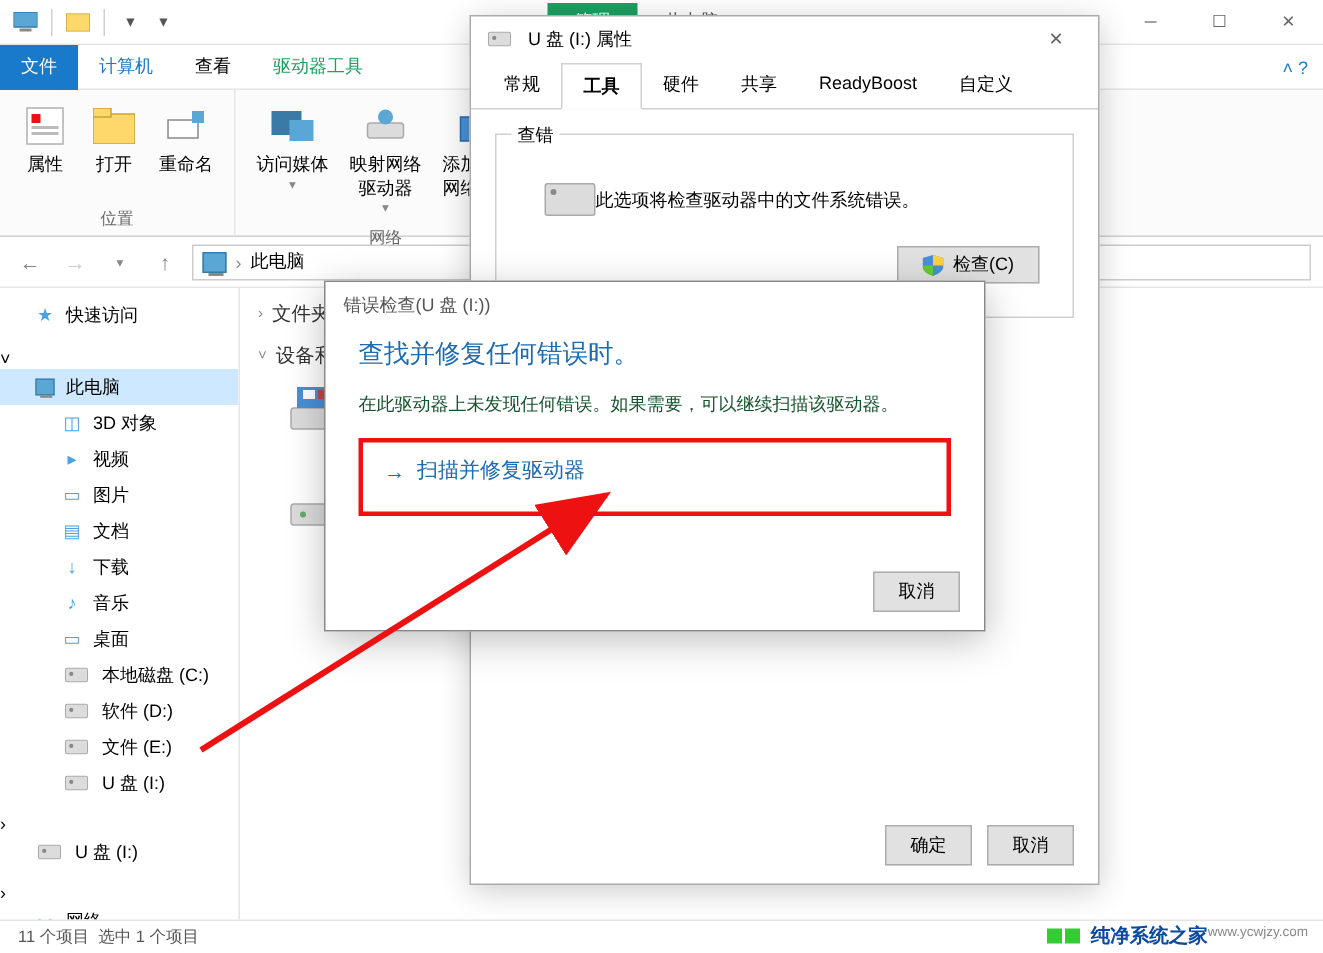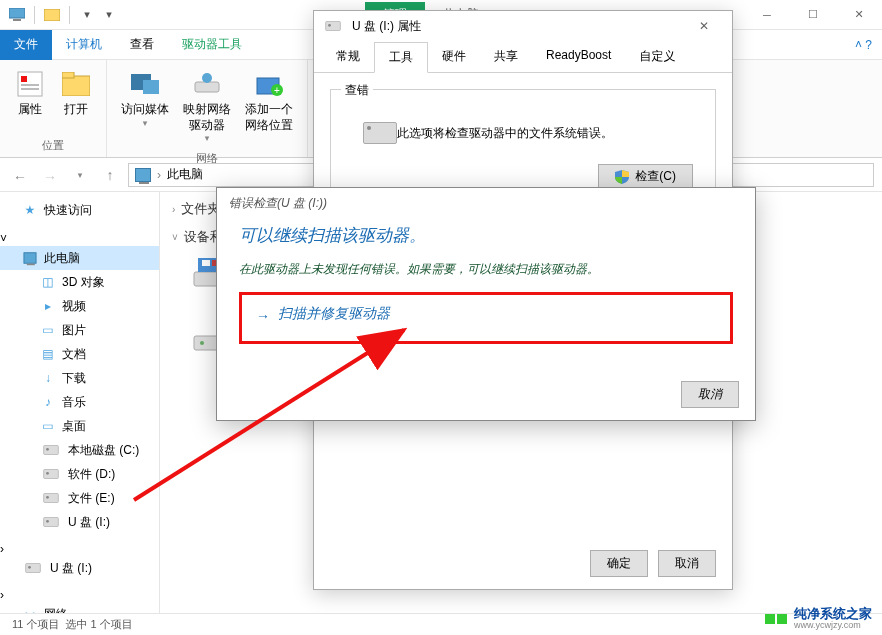--- a/index.html
+++ b/index.html
@@ -54,33 +54,33 @@
 .drive-tile .dicon { width: 40px; height: 34px; }
 
 .statusbar { position: absolute; bottom: 0; left: 0; right: 0; height: 22px; border-top: 1px solid #e5e5e5; display: flex; align-items: center; padding: 0 12px; gap: 6px; font-size: 11px; color: #555; }
 
 
 .props-dialog { position: absolute; left: 313px; top: 10px; width: 420px; height: 580px; background: #fff; border: 1px solid #aaa; box-shadow: 0 4px 20px rgba(0,0,0,0.2); }
 .dlg-title { height: 30px; display: flex; align-items: center; padding: 0 8px; gap: 8px; }
 .dlg-title .close { margin-left: auto; width: 40px; height: 24px; display: flex; align-items: center; justify-content: center; color: #666; }
 .dlg-tabs { display: flex; padding: 0 8px; border-bottom: 1px solid #d0d0d0; }
 .dlg-tab { padding: 6px 14px; cursor: pointer; position: relative; top: 1px; }
-.dlg-tab.active { border: 1px solid #d0d0d0; border-bottom: 1px solid #fff; background: #fff; }
+.dlg-tab.active { border: 1px solid #d0d0d0; border-bottom: 1px solid #fff; background: #fff; font-weight: bold; }
 .dlg-body { padding: 16px; }
 .check-group { border: 1px solid #d0d0d0; padding: 22px; position: relative; }
 .check-group-label { position: absolute; top: -8px; left: 10px; background: #fff; padding: 0 4px; }
 .check-desc { display: flex; align-items: center; gap: 0; padding: 10px 0 20px 10px; }
 .check-btn-row { display: flex; justify-content: flex-end; }
 .check-btn { border: 1px solid #adadad; background: #e1e1e1; padding: 3px 16px; display: flex; align-items: center; gap: 6px; cursor: pointer; }
 .shield { width: 14px; height: 14px; }
 .dlg-buttons { position: absolute; bottom: 12px; right: 16px; display: flex; gap: 10px; }
 .dlg-btn { border: 1px solid #adadad; background: #e1e1e1; padding: 4px 16px; cursor: pointer; font-size: 12px; }
 
 
-.err-dialog { position: absolute; left: 216px; top: 187px; width: 540px; height: 234px; background: #fff; border: 1px solid #888; box-shadow: 0 6px 24px rgba(0,0,0,0.25); font-style: italic; }
+.err-dialog { position: absolute; left: 216px; top: 187px; width: 441px; height: 234px; background: #fff; border: 1px solid #888; box-shadow: 0 6px 24px rgba(0,0,0,0.25); }
 .err-title { height: 30px; display: flex; align-items: center; padding: 0 12px; color: #555; }
 .err-body { padding: 6px 22px 12px; }
 .err-head { color: #1b6cb3; font-size: 17px; margin-bottom: 14px; }
 .err-text { color: #14532d; margin-bottom: 14px; }
 .scan-option { border: 3px solid #e11; padding: 10px 14px 14px; cursor: pointer; position: relative; }
 .scan-title { color: #1b6cb3; font-size: 14px; display: flex; align-items: center; gap: 8px; margin-bottom: 4px; }
 .scan-desc { color: #555; line-height: 1.5; }
 .err-buttons { position: absolute; bottom: 12px; right: 16px; }
 
 
@@ -152,20 +152,29 @@
           </div>
         <div class="ribbon-btn">
             <span class="ico">
               <svg width="28" height="24">
                 <rect width="28" height="20" y="4" fill="#ffd86b" stroke="#caa43a"></rect>
                 <rect width="12" height="6" fill="#ffd86b" stroke="#caa43a"></rect>
               </svg>
             </span>
             <span>打开</span>
           </div>
+        <div class="ribbon-btn">
+            <span class="ico">
+              <svg width="28" height="24">
+                <rect x="2" y="8" width="20" height="12" fill="#fff" stroke="#888"></rect>
+                <rect x="18" y="2" width="8" height="8" fill="#5aa7d6"></rect>
+              </svg>
+            </span>
+            <span>重命名</span>
+          </div>
       </div>
       <div class="ribbon-group-label">位置</div>
     </div>
     <div class="ribbon-group">
       <div class="ribbon-group-items">
         <div class="ribbon-btn">
             <span class="ico">
               <svg width="32" height="28">
                 <rect x="2" y="4" width="20" height="16" fill="#3a7aa6"></rect>
                 <rect x="14" y="10" width="16" height="14" fill="#5aa7d6"></rect>
@@ -355,21 +364,21 @@
   </div>
   <div class="dlg-buttons">
     <div class="dlg-btn">确定</div>
     <div class="dlg-btn">取消</div>
   </div>
 </div>
 
 <div class="err-dialog">
   <div class="err-title">错误检查(U 盘 (I:))</div>
   <div class="err-body">
-    <div class="err-head">可以继续扫描该驱动器。</div>
+    <div class="err-head">查找并修复任何错误时。</div>
     <div class="err-text">在此驱动器上未发现任何错误。如果需要，可以继续扫描该驱动器。</div>
     <div class="scan-option">
       <div class="scan-title">
           <span style="color:#1b6cb3">→</span>
           <span>扫描并修复驱动器</span>
         </div>
     </div>
   </div>
   <div class="err-buttons">
     <div class="dlg-btn">取消</div>
@@ -383,17 +392,17 @@
       </marker>
     </defs>
   <line x1="10" y1="200" x2="280" y2="30" stroke="#e11" stroke-width="4" marker-end="url(#ah)"></line>
 </svg>
 
 <div class="watermark">
   <span class="logo">
     <span class="sq" style="background:#3c3"></span>
       <span class="sq" style="background:#3c3"></span>
   </span>
-  <span style="display:flex;flex-direction:column;line-height:1.1">
+  <span style="display:flex;flex-direction:row;line-height:1.1">
     <span style="color:#0a4aa0">纯净系统之家</span>
     <span style="font-size:9px;color:#888;font-weight:normal">www.ycwjzy.com</span>
   </span>
 </div>
 
 </body></html>

